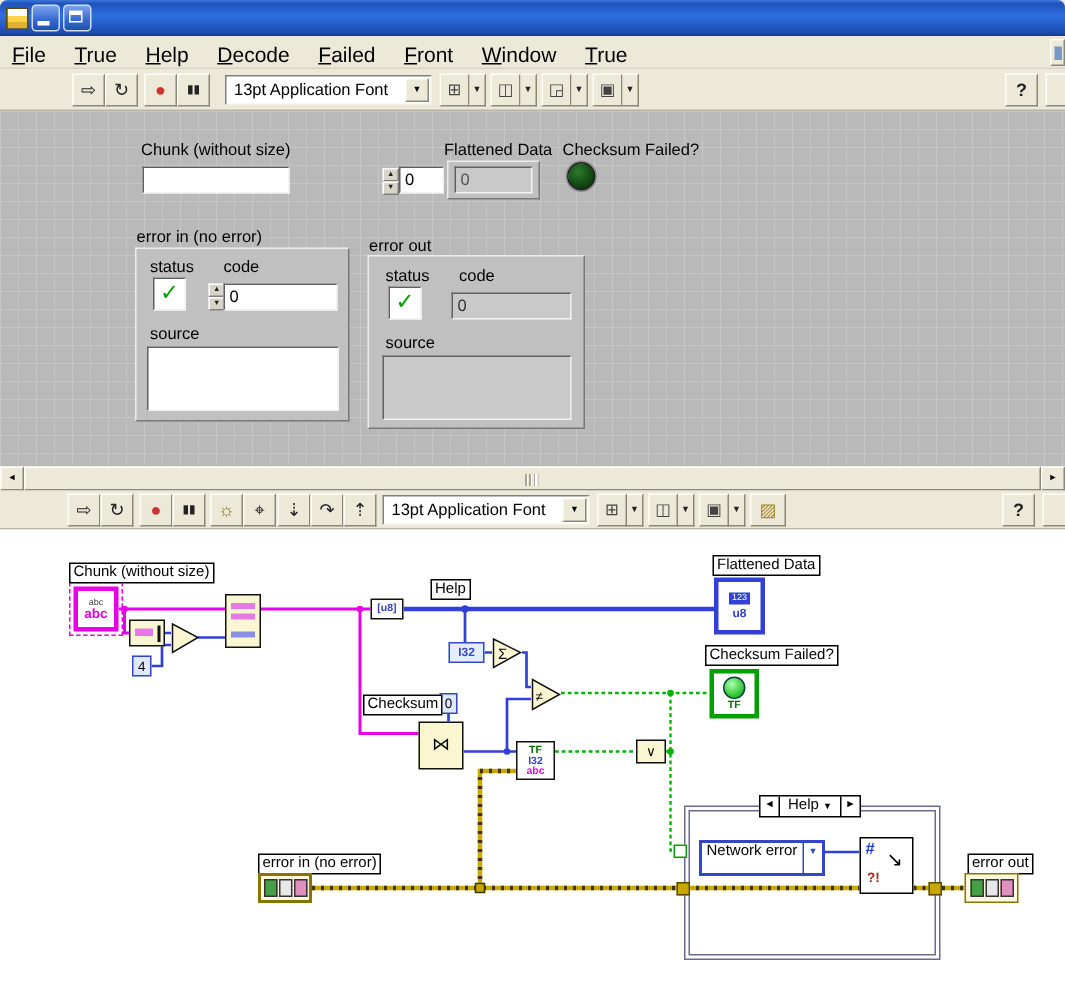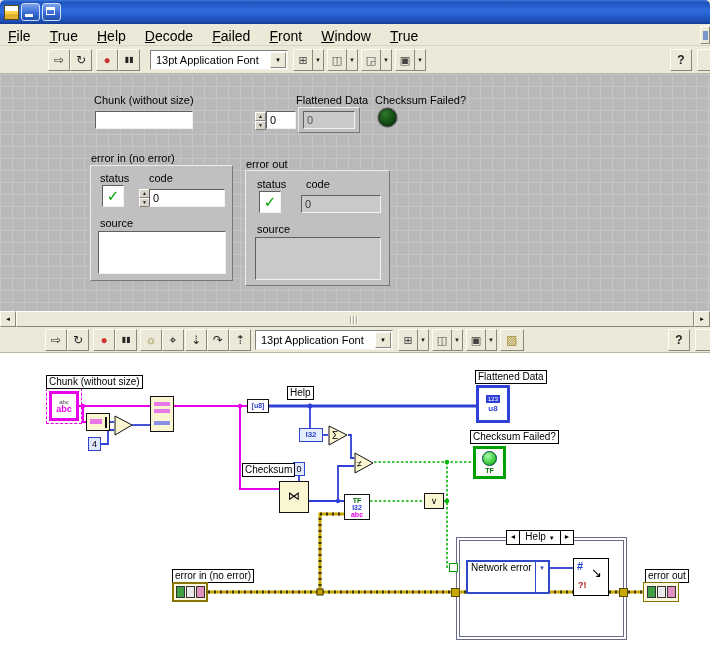--- a/index.html
+++ b/index.html
@@ -68,21 +68,21 @@
   #bd svg.wires{position:absolute;left:0;top:0}
   .bdlabel{position:absolute;background:#fff;border:1px solid #000;font-size:10px;line-height:12px;padding:0 2px;white-space:nowrap;z-index:3}
   .node{position:absolute;background:#fbf6d2;border:1px solid #111;box-sizing:border-box;z-index:2;text-align:center}
   .term{position:absolute;background:#fff;box-sizing:border-box;z-index:2;display:flex;flex-direction:column;align-items:center;justify-content:center;line-height:1}
   .tunnel{position:absolute;box-sizing:border-box;z-index:4}
   #case{position:absolute;left:456px;top:184px;width:171px;height:103px;border:1px solid #6a6a8a;box-sizing:border-box;z-index:1}
   #case .inner{position:absolute;left:2px;top:2px;right:2px;bottom:2px;border:1px solid #6a6a8a}
   .selector{position:absolute;left:506px;top:177px;width:68px;height:15px;background:#fff;border:1px solid #000;display:flex;z-index:4;box-sizing:border-box}
   .selector .scell{flex:0 0 12px;text-align:center;font-size:7px;line-height:12px}
   .selector .scenter{flex:1;text-align:center;font-size:10px;line-height:12px;border-left:1px solid #000;border-right:1px solid #000;white-space:nowrap}
-  #ring{position:absolute;left:466px;top:207px;width:84px;height:34px;background:#fff;border:2px solid #3048c8;box-sizing:border-box;display:flex;z-index:3}
+  #ring{position:absolute;left:466px;top:207px;width:84px;height:24px;background:#fff;border:2px solid #3048c8;box-sizing:border-box;display:flex;z-index:3}
   #ring .rtext{flex:1;font-size:10px;line-height:12px;padding-left:3px;white-space:nowrap;overflow:hidden}
   #ring .rarr{width:12px;border-left:1px solid #3048c8;text-align:center;font-size:6px;line-height:12px;color:#3048c8}
   #errnode{position:absolute;left:573px;top:205px;width:36px;height:38px;background:#fff;border:1px solid #000;box-sizing:border-box;z-index:3}
   .eterm{position:absolute;width:36px;height:20px;background:#fdf9e0;box-sizing:border-box;border:2px solid #8a7400;z-index:3;
     display:flex;align-items:center;justify-content:center;gap:1px}
   .eterm span{display:block}
   .eterm .m1{width:7px;height:10px;background:#44a044;border:1px solid #333}
   .eterm .m2{width:7px;height:10px;background:#e8e8e8;border:1px solid #333}
   .eterm .m3{width:7px;height:10px;background:#e090c0;border:1px solid #333}
 </style>

